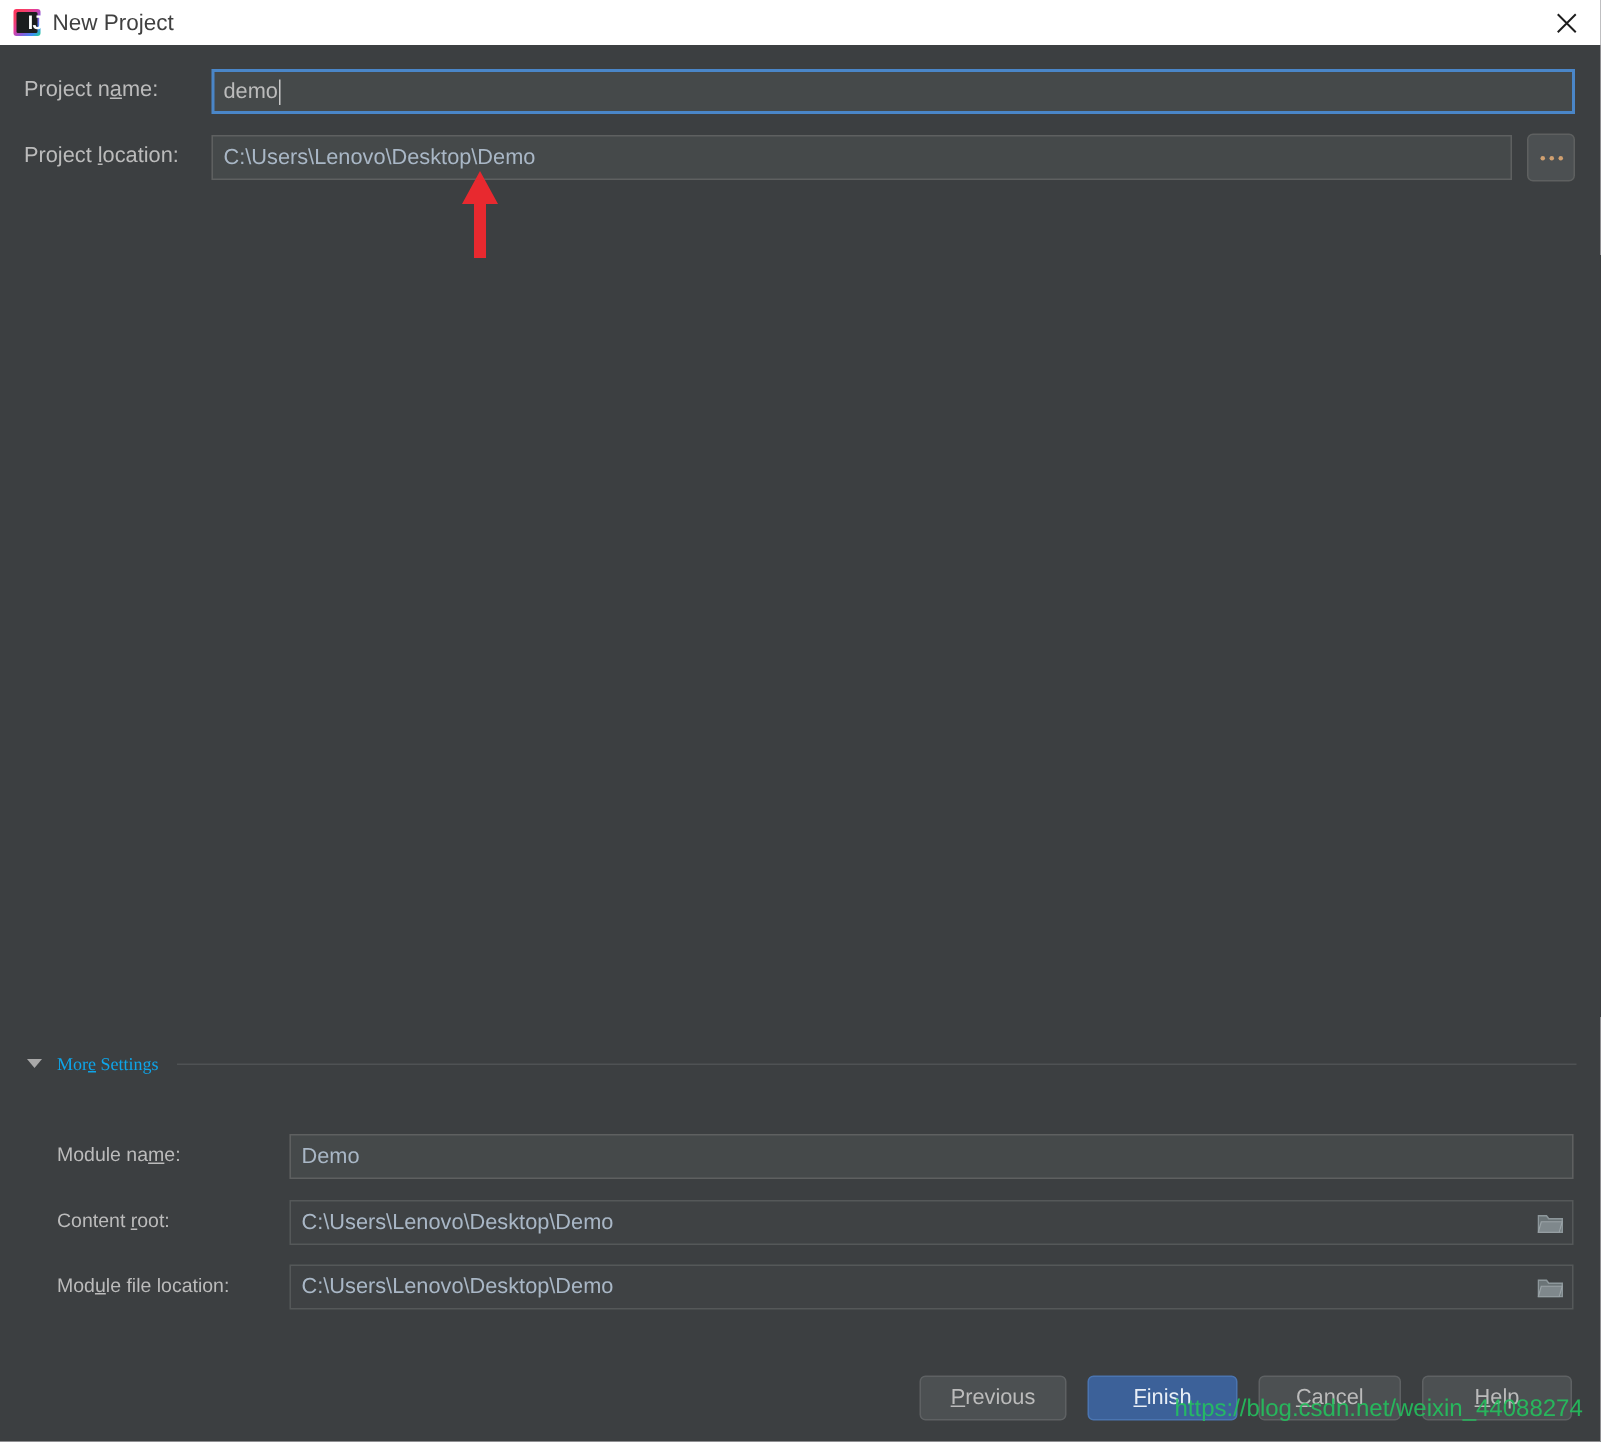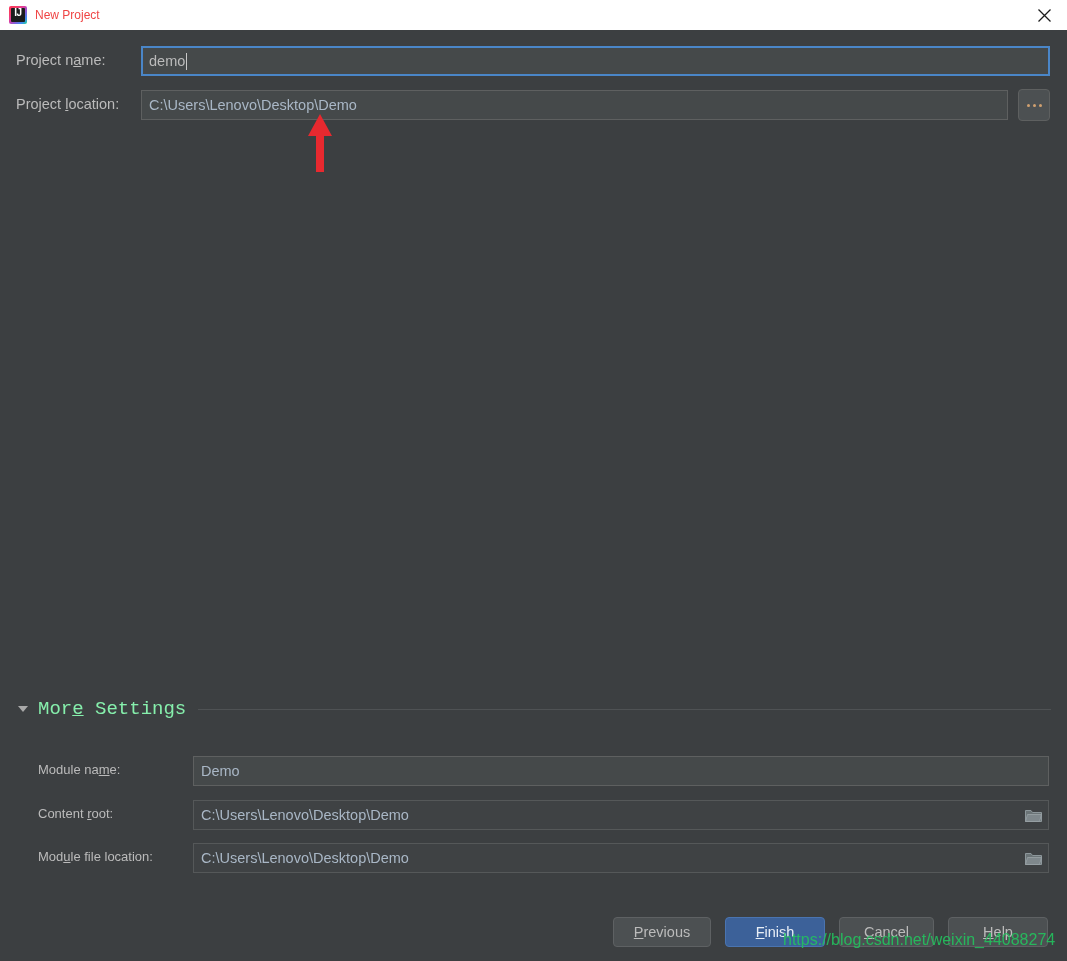--- a/index.html
+++ b/index.html
@@ -51,31 +51,31 @@
   .title-icon .ij-inner {
     position: absolute;
     left: 2px; top: 2px;
     width: 14px; height: 14px;
     background: #1b1d1e;
     border-radius: 1px;
   }
   .title-icon .ij-text {
     position: absolute;
     left: 0; top: 1px;
-    width: 18px;
+    width: 29px;
     text-align: center;
     font-family: "Liberation Sans", sans-serif;
-    font-size: 10px;
+    font-size: 13px;
     font-weight: bold;
     color: #ffffff;
     letter-spacing: -0.5px;
   }
   .title-text {
-    font-size: 12px;
-    color: #ef4444;
+    font-size: 15px;
+    color: #404040;
     font-family: "Liberation Sans", sans-serif;
   }
   .close-btn {
     position: absolute;
     right: 0; top: 0;
     width: 46px;
     height: 30px;
     display: flex;
     align-items: center;
     justify-content: center;
@@ -196,23 +196,23 @@
   }
   .ms-triangle {
     margin-left: 18px;
     margin-right: 10px;
     width: 0; height: 0;
     border-left: 5.5px solid transparent;
     border-right: 5.5px solid transparent;
     border-top: 6px solid #a9a9a9;
   }
   .ms-label {
-    font-size: 19px;
-    color: #86efac;
-    font-family: Liberation Mono, monospace;
+    font-size: 12px;
+    color: #0ea5e9;
+    font-family: Liberation Serif, serif;
     white-space: nowrap;
   }
   .ms-label u { text-decoration: underline; }
   .ms-line {
     flex: 1;
     height: 1px;
     background: #4f5254;
     margin-left: 12px;
     margin-right: 16px;
   }

